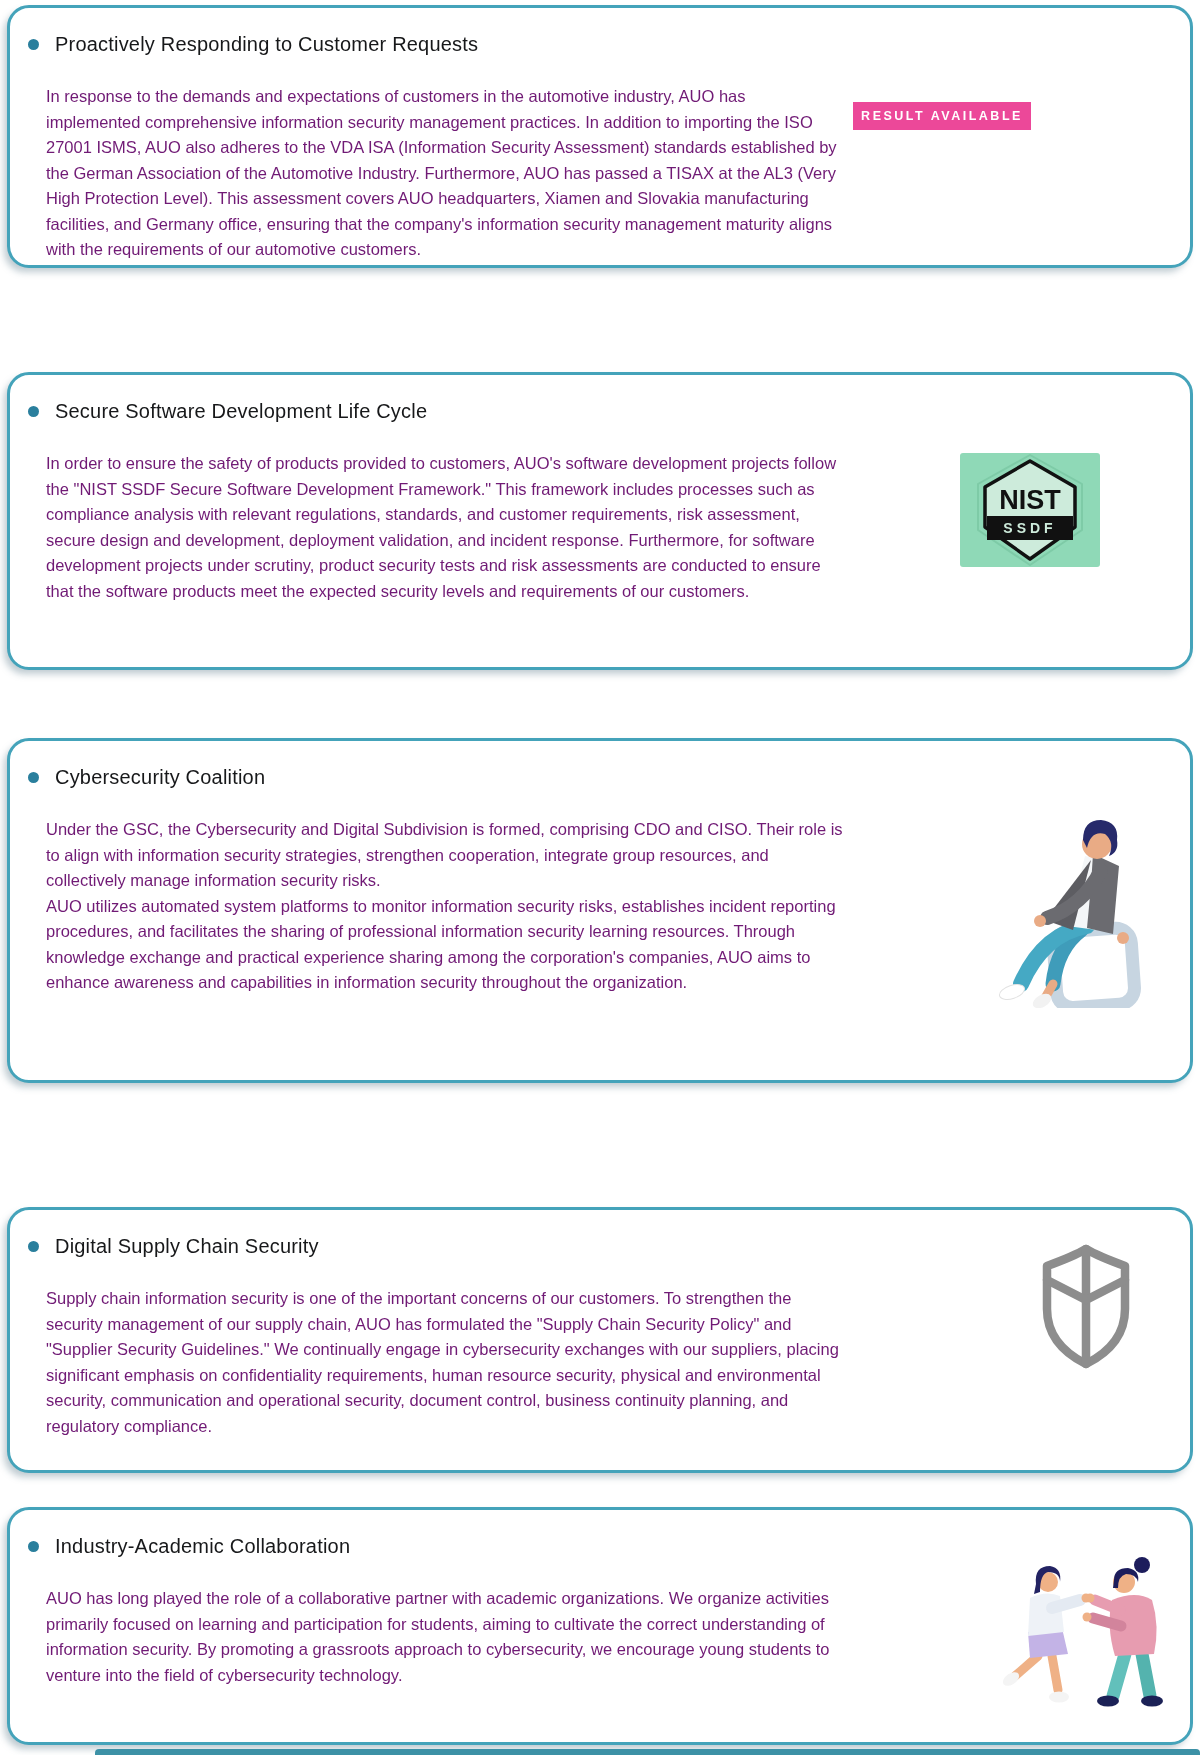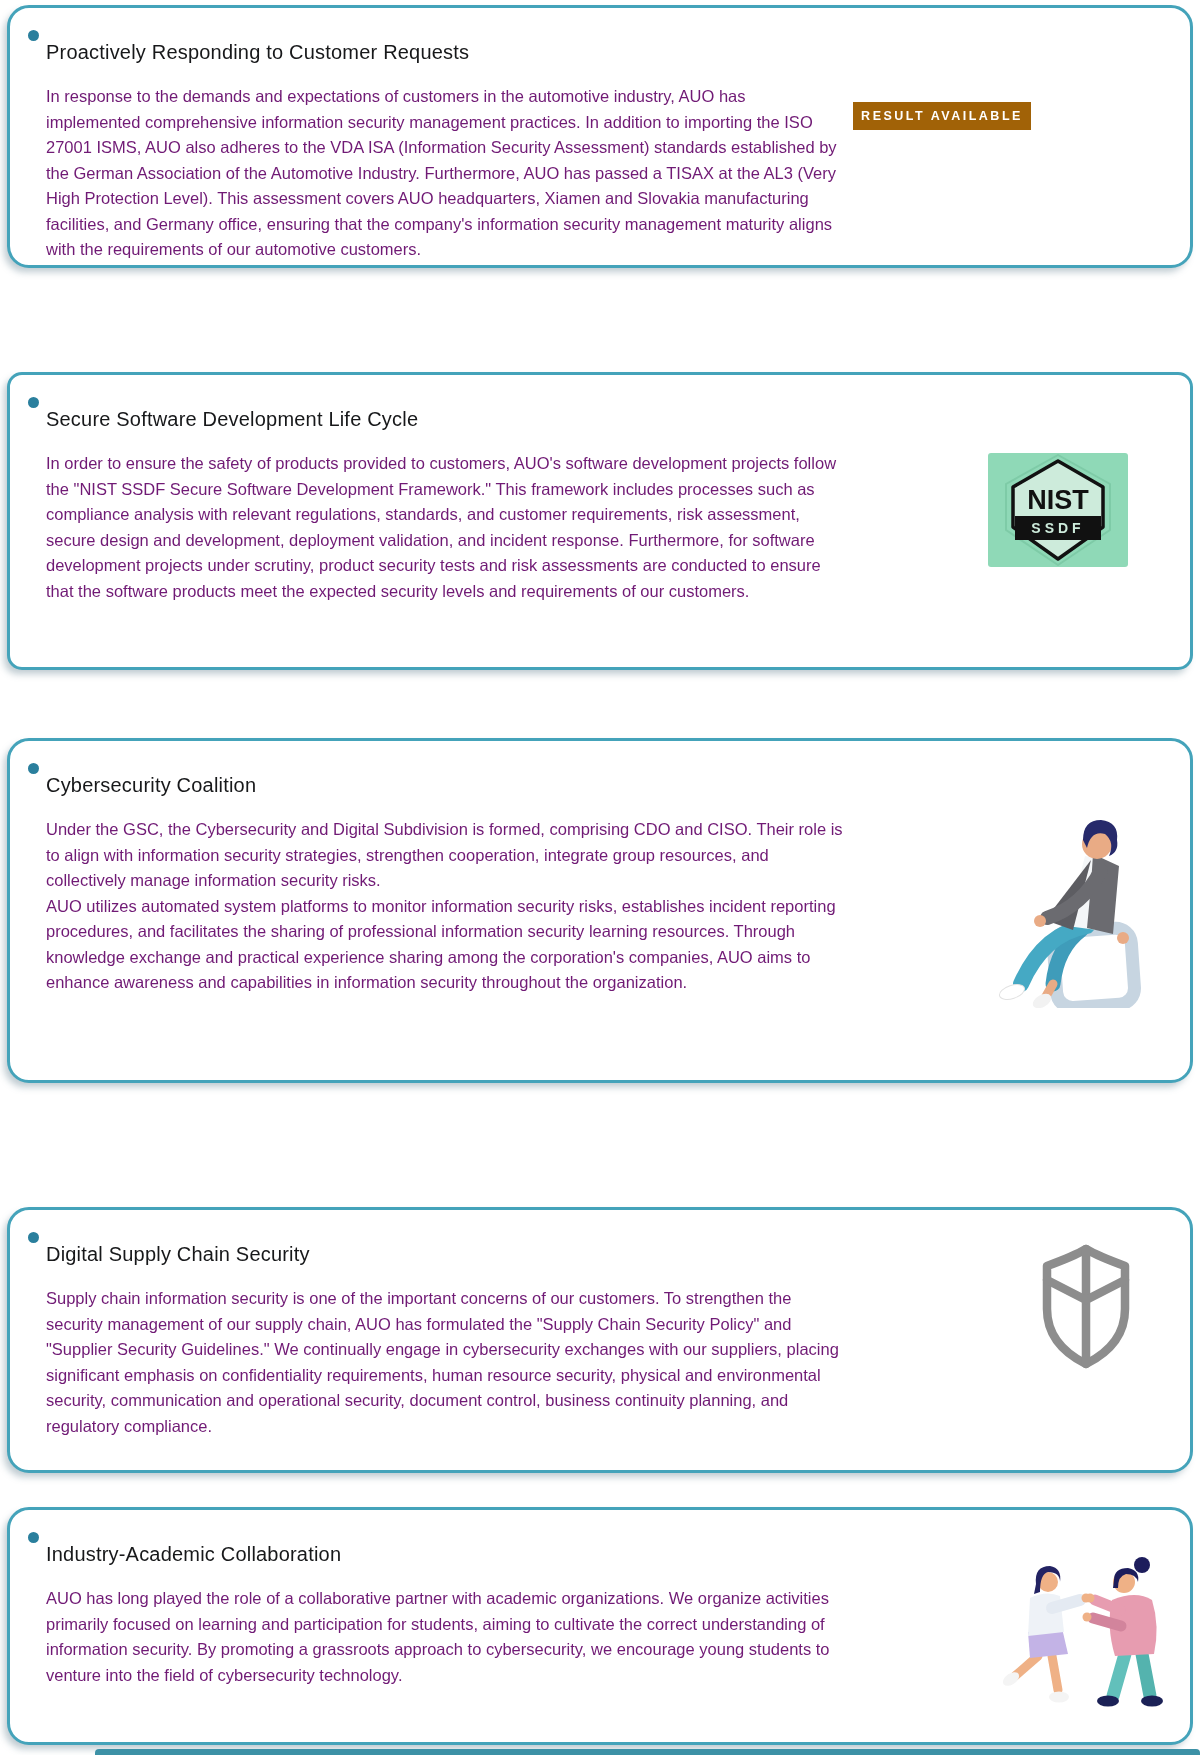--- a/index.html
+++ b/index.html
@@ -5,40 +5,40 @@
   html,body{margin:0;padding:0;background:#ffffff;}
   body{width:1200px;height:1755px;position:relative;font-family:"Liberation Sans",sans-serif;overflow:hidden;}
   .page{position:absolute;inset:0;}
 
   .card{
     position:absolute;left:7px;width:1186px;box-sizing:border-box;
     background:#ffffff;border:3px solid #44a3ba;border-radius:22px;
     box-shadow:-4px 5px 7px -1px rgba(96,125,139,0.40);
     padding:22px 0 0 36px;
   }
-  .card-title-row{display:flex;height:28px;flex-direction:column;}
+  .card-title-row{display:flex;align-items:center;height:28px;}
   .bullet{width:11px;height:11px;border-radius:50%;background:#2a7f9d;margin-right:16px;flex:0 0 auto;margin-left:-18px;}
   .card-title{font-size:20px;font-weight:500;color:#17181a;letter-spacing:0.2px;}
   .card-body{margin-top:26px;width:798px;}
   .card-body p{margin:0;font-size:16.5px;line-height:25.5px;color:#701a75;}
 
   .art{position:absolute;}
 
   
   .tisax{left:853px;top:86px;width:178px;}
   .tisax-wordrow{position:relative;height:64px;}
   .tisax-word{display:inline-block;transform:scaleX(0.78);transform-origin:left top;
     font-size:68px;font-weight:bold;font-style:italic;color:#1d4f9f;letter-spacing:0px;line-height:64px;white-space:nowrap;}
   .tisax-dot{position:absolute;left:41px;top:-3px;width:15px;height:15px;border-radius:50%;background:#f6a500;}
   .tisax-reg{position:absolute;right:-6px;top:0px;font-size:12px;color:#1d4f9f;font-weight:bold;font-style:normal;}
-  .tisax-banner{margin-top:16px;height:28px;background:#a16207;display:flex;align-items:center;justify-content:center;}
+  .tisax-banner{margin-top:16px;height:28px;background:#ec4899;display:flex;align-items:center;justify-content:center;}
   .tisax-banner span{color:#ffffff;font-size:12.5px;font-weight:bold;letter-spacing:2.5px;}
 
   
-  .nistbox{left:988px;top:453px;width:140px;height:114px;background:#8fd9b7;border-radius:3px;display:flex;align-items:center;justify-content:center;}
+  .nistbox{left:960px;top:453px;width:140px;height:114px;background:#8fd9b7;border-radius:3px;display:flex;align-items:center;justify-content:center;}
 
   .shieldbox{left:1040px;top:1243px;width:92px;height:126px;}
   .personbox{left:995px;top:808px;width:150px;height:200px;}
   .peoplebox{left:1000px;top:1548px;width:180px;height:160px;}
 
   .bottom-bar{position:absolute;left:95px;top:1749px;width:1105px;height:6px;background:#3c91a6;border-radius:4px 4px 0 0;}
 
   svg{display:block;}
   .nist-text{font-family:"Liberation Sans",sans-serif;font-weight:bold;}
 </style>
@@ -56,21 +56,21 @@
       <p>In response to the demands and expectations of customers in the automotive industry, AUO has implemented comprehensive information security management practices. In addition to importing the ISO 27001 ISMS, AUO also adheres to the VDA ISA (Information Security Assessment) standards established by the German Association of the Automotive Industry. Furthermore, AUO has passed a TISAX at the AL3 (Very High Protection Level). This assessment covers AUO headquarters, Xiamen and Slovakia manufacturing facilities, and Germany office, ensuring that the company's information security management maturity aligns with the requirements of our automotive customers.</p>
     </div>
   </section>
 
   <div class="art tisax">
     <div class="tisax-banner">
       <span>RESULT AVAILABLE</span>
     </div>
   </div>
 
-  <section class="card" style="top:372px;height:298px;border-radius:15px;">
+  <section class="card" style="top:372px;height:298px;">
     <div class="card-title-row">
       <span class="bullet"></span>
       <span class="card-title">Secure Software Development Life Cycle</span>
     </div>
     <div class="card-body">
       <p>In order to ensure the safety of products provided to customers, AUO's software development projects follow the "NIST SSDF Secure Software Development Framework." This framework includes processes such as compliance analysis with relevant regulations, standards, and customer requirements, risk assessment, secure design and development, deployment validation, and incident response. Furthermore, for software development projects under scrutiny, product security tests and risk assessments are conducted to ensure that the software products meet the expected security levels and requirements of our customers.</p>
     </div>
   </section>
 
   <div class="art nistbox">

